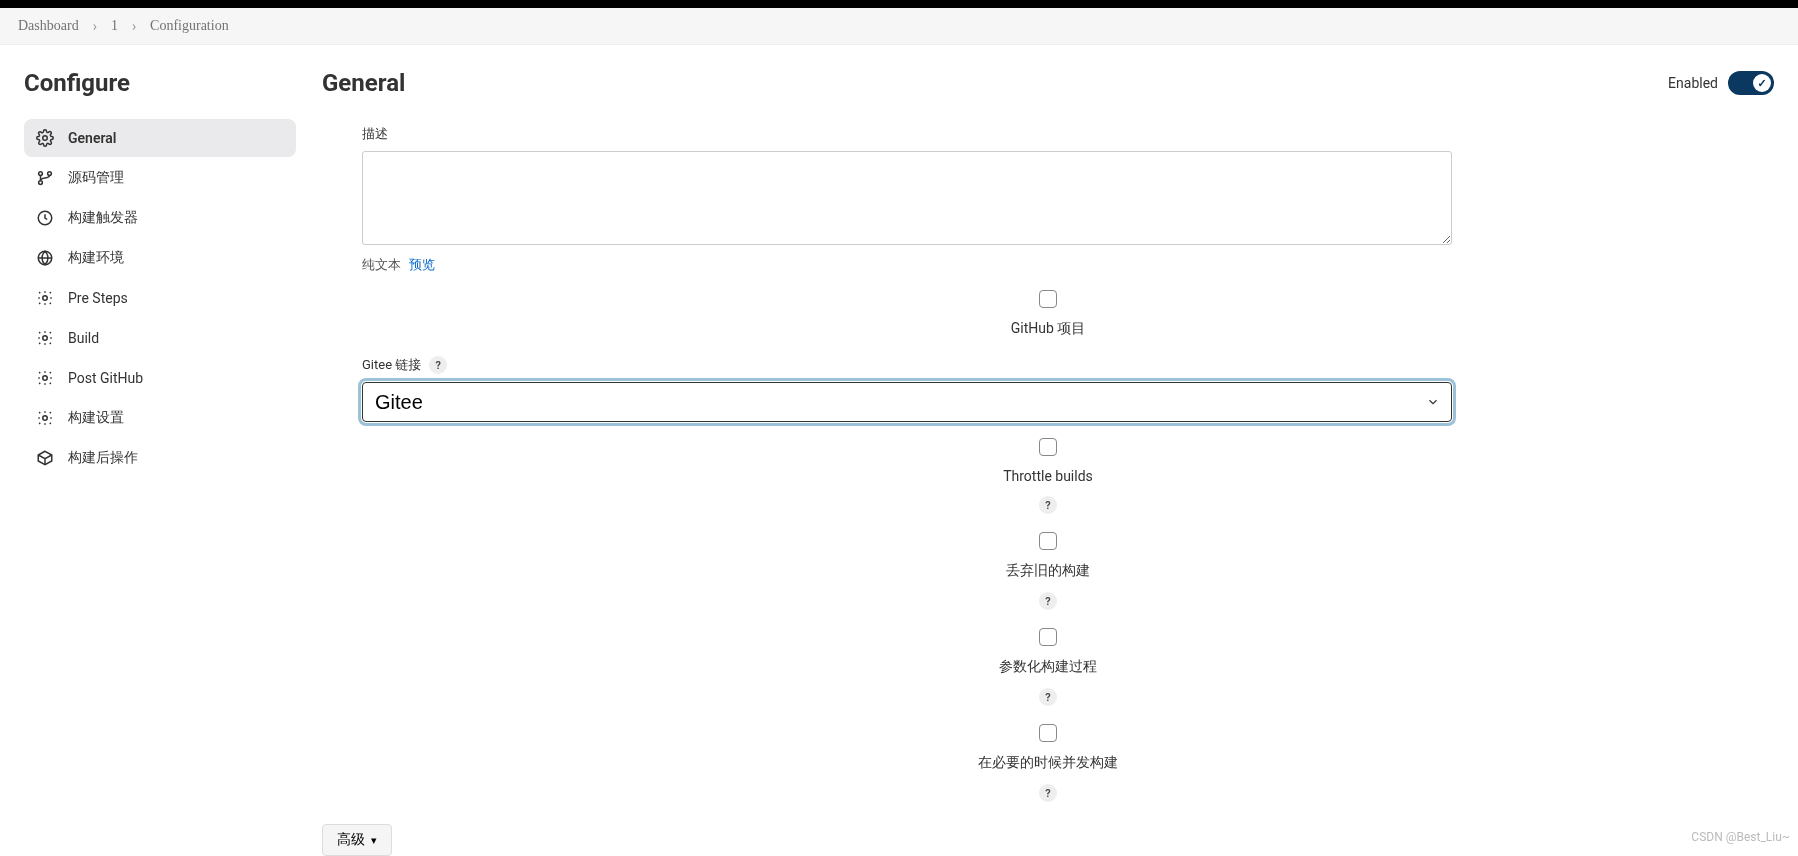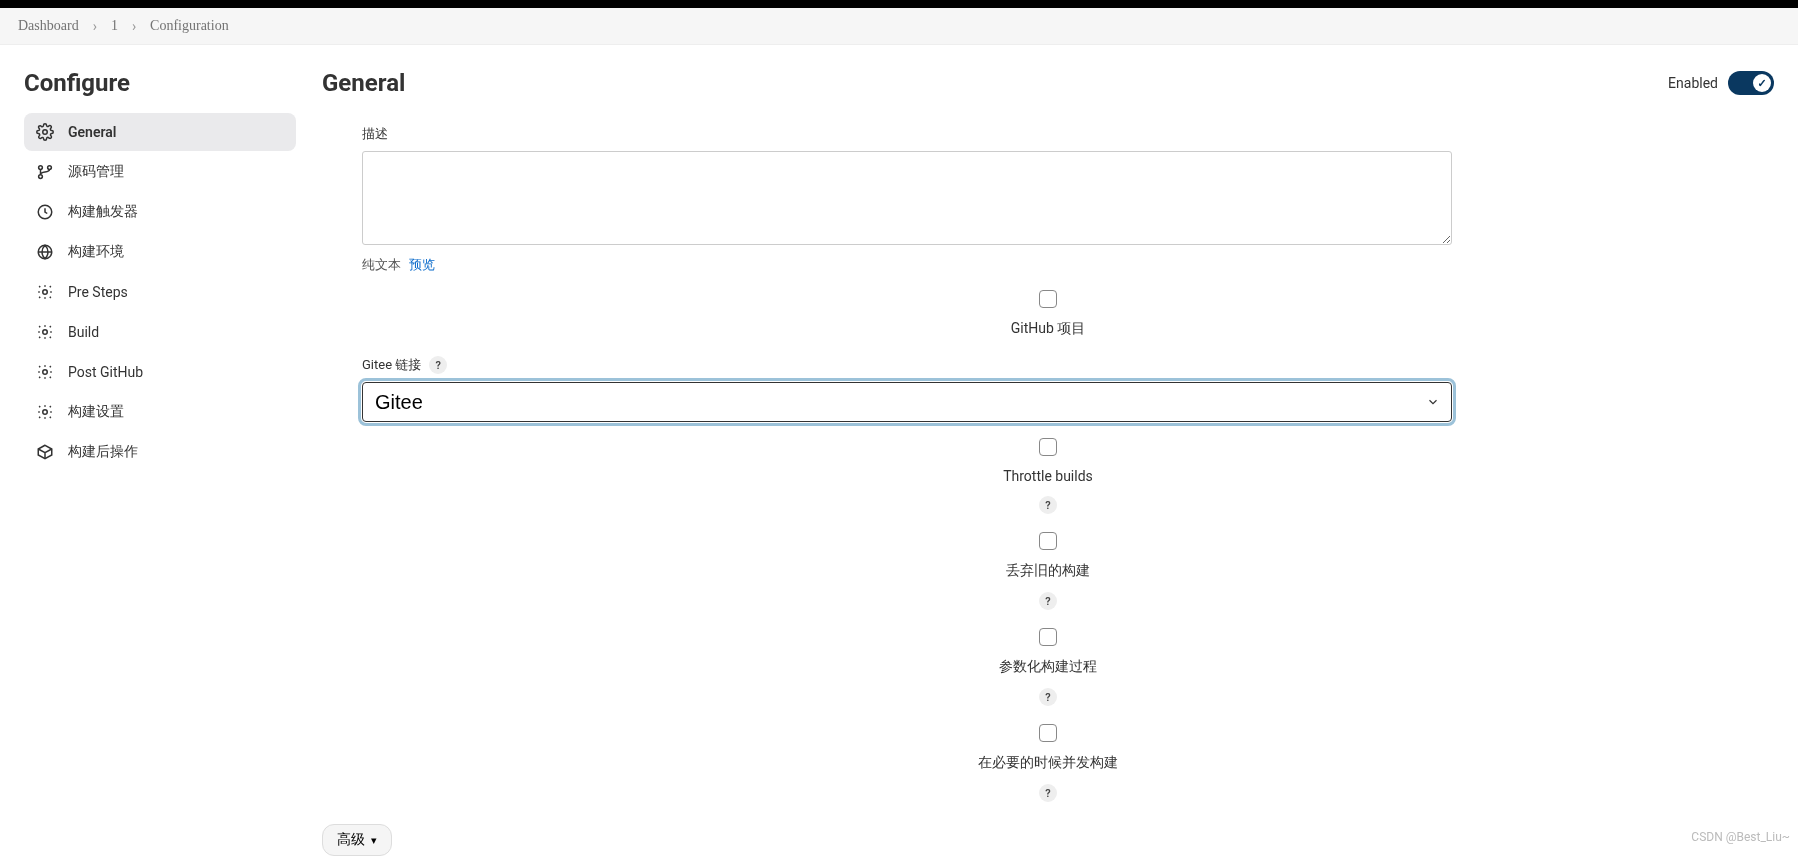--- a/index.html
+++ b/index.html
@@ -3,21 +3,21 @@
 <meta charset="utf-8">
 <style>
 * { box-sizing: border-box; margin: 0; padding: 0; }
 body { font-family: -apple-system, BlinkMacSystemFont, "Segoe UI", Roboto, Arial, sans-serif; font-size: 14px; color: #333; background: #fff; }
 .topbar { height: 8px; background: #000; }
 .breadcrumb { display: flex; align-items: center; gap: 14px; padding: 10px 18px; background: #f6f6f6; border-bottom: 1px solid #eee; font-size: 14px; }
 .breadcrumb a { color: #737373; text-decoration: none; font-family: Liberation Serif, serif; }
 .breadcrumb .sep { color: #999; }
 .layout { display: flex; }
 .sidebar { width: 310px; padding: 24px 14px 24px 24px; }
-.sidebar h1 { font-size: 24px; font-weight: 700; margin-bottom: 16px; }
+.sidebar h1 { font-size: 24px; font-weight: 700; margin-bottom: 22px; }
 .sidebar-nav { display: flex; flex-direction: column; gap: 2px; }
 .sidebar-item { display: flex; align-items: center; gap: 14px; padding: 10px 12px; border-radius: 8px; cursor: pointer; color: #333; }
 .sidebar-item.active { background: #eaeaec; font-weight: 600; }
 .sidebar-item .icon { width: 18px; height: 18px; display: inline-flex; align-items: center; justify-content: center; flex-shrink: 0; }
 .main { flex: 1; padding: 24px 24px 24px 12px; max-width: 1490px; }
 .main-header { display: flex; justify-content: space-between; align-items: center; margin-bottom: 28px; }
 .main-header h2 { font-size: 24px; font-weight: 700; }
 .enabled-wrap { display: flex; align-items: center; gap: 10px; }
 .enabled-wrap span { font-size: 14px; }
 .toggle { width: 46px; height: 24px; border-radius: 14px; background: #0a3860; position: relative; cursor: pointer; }
@@ -28,21 +28,21 @@
 .format-row { display: flex; gap: 8px; font-size: 13px; margin-top: 8px; }
 .format-row .plain { color: #555; }
 .format-row .preview { color: #0b6bcb; cursor: pointer; }
 .checkbox-row { display: flex; align-items: center; gap: 12px; margin-bottom: 18px; flex-direction: column; }
 .checkbox-row input[type=checkbox] { width: 18px; height: 18px; border: 1.5px solid #888; border-radius: 4px; appearance: none; cursor: pointer; }
 .checkbox-row label { font-size: 14px; cursor: pointer; }
 .help-icon { display: inline-flex; align-items: center; justify-content: center; width: 18px; height: 18px; background: #eee; border-radius: 50%; font-size: 11px; font-weight: 600; color: #444; cursor: pointer; }
 .select-wrap { position: relative; max-width: 1090px; }
 .select { width: 100%; padding: 8px 12px; font-size: 20px; border: 1.5px solid #333; border-radius: 4px; outline: 3px solid #9cc2d9; outline-offset: 1px; appearance: none; background: #fff; cursor: pointer; }
 .select-arrow { position: absolute; right: 12px; top: 50%; transform: translateY(-50%); pointer-events: none; }
-.advanced-btn { display: inline-flex; align-items: center; gap: 6px; padding: 6px 14px; border: 1px solid #ddd; background: #f5f5f5; border-radius: 12px; font-size: 14px; cursor: pointer; margin-top: 4px; }
+.advanced-btn { display: inline-flex; align-items: center; gap: 6px; padding: 6px 14px; border: 1px solid #ddd; background: #f5f5f5; border-radius: 4px; font-size: 14px; cursor: pointer; margin-top: 4px; }
 .advanced-btn .chev { font-size: 11px; }
 .section-divider { border: none; border-top: 1px solid #eee; margin: 34px 0 24px 0; max-width: 1090px; }
 .section-title { font-size: 20px; font-weight: 700; margin-bottom: 14px; }
 .watermark { position: fixed; bottom: 12px; right: 8px; font-size: 12px; color: #bbb; }
 svg { display: block; }
 </style>
 </head>
 <body>
 
 <div class="topbar"></div>

